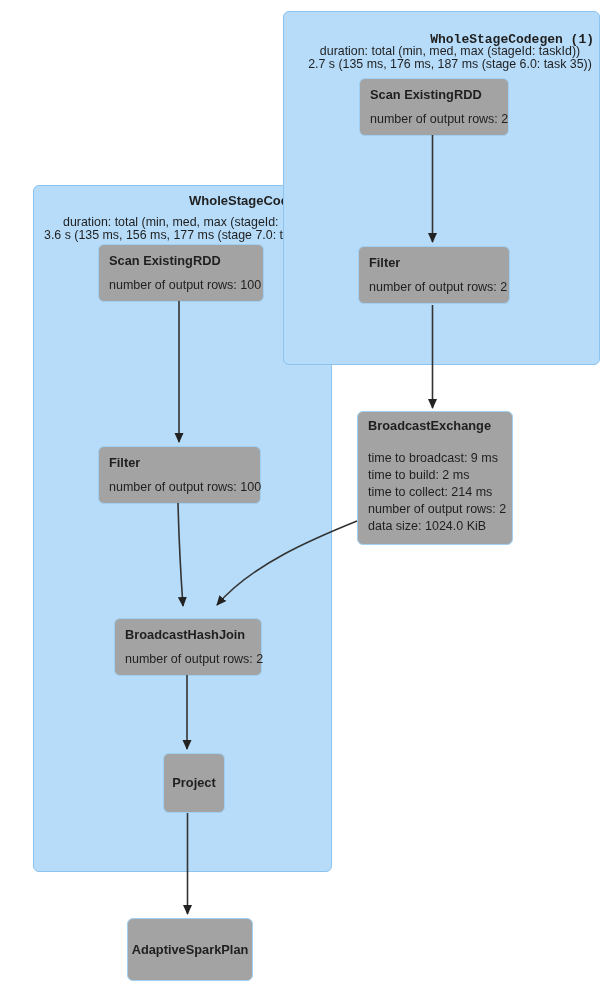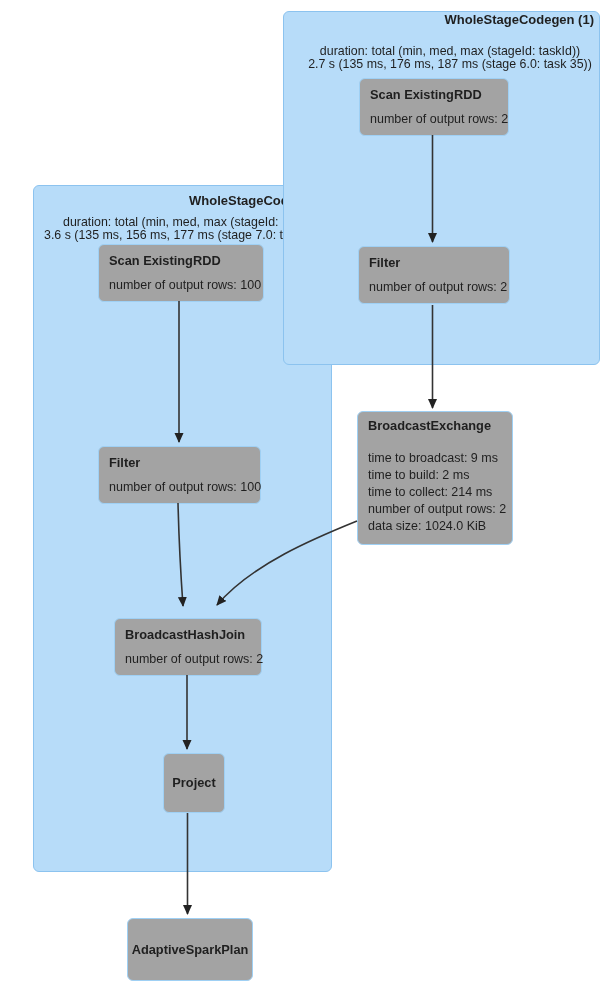--- a/index.html
+++ b/index.html
@@ -57,21 +57,21 @@
       <div class="n-title">BroadcastHashJoin</div>
       <div class="n-metric">number of output rows: 2</div>
     </div>
 
     <div class="node center" style="left:129px;top:567px;width:62px;height:60px;">
       <div class="n-title">Project</div>
     </div>
   </div>
 
   <div class="cluster cluster-right" style="left:283px;top:11px;width:317px;height:354px;">
-    <div class="c-title" style="right:5px;top:1px;">WholeStageCodegen (1)</div>
+    <div class="c-title" style="right:5px;top:21px;font-family:Liberation Mono, monospace;">WholeStageCodegen (1)</div>
     <div class="c-dur centered" style="top:33px;">duration: total (min, med, max (stageId: taskId))</div>
     <div class="c-dur centered" style="top:46px;">2.7 s (135 ms, 176 ms, 187 ms (stage 6.0: task 35))</div>
 
     <div class="node" style="left:75px;top:66px;width:150px;height:58px;">
       <div class="n-title">Scan ExistingRDD</div>
       <div class="n-metric">number of output rows: 2</div>
     </div>
 
     <div class="node" style="left:74px;top:234px;width:152px;height:58px;">
       <div class="n-title">Filter</div>

